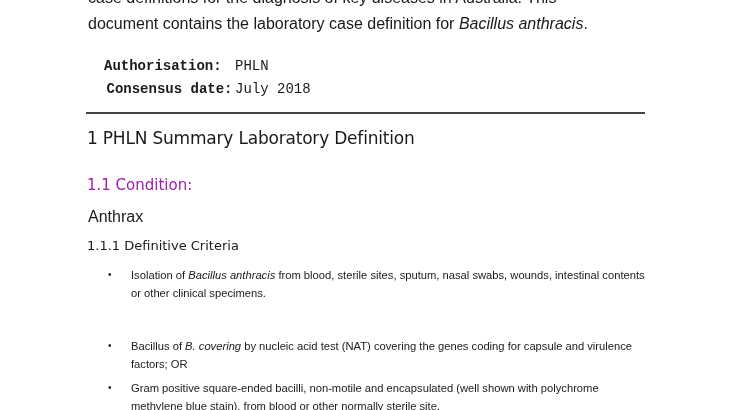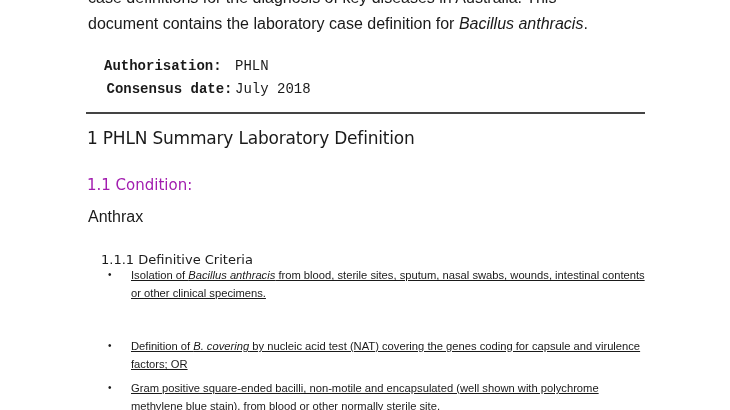--- a/index.html
+++ b/index.html
@@ -75,21 +75,21 @@
       color: #a21caf;
       margin: 0;
     }
     .h3 {
       position: absolute;
       left: 87px;
       font-family: "DejaVu Sans", sans-serif;
       font-size: 13px;
       font-weight: normal;
       color: #1a1a1a;
-      margin: 14px;
+      margin: 0;
     }
     .h3-def { top: 238px; }
     .h3-sug { top: 309px; }
     .condition {
       position: absolute;
       left: 88px;
       top: 208px;
       font-family: "Liberation Sans", sans-serif;
       font-size: 16px;
       color: #1a1a1a;
@@ -102,21 +102,21 @@
       font-size: 11.2px;
       line-height: 18px;
       color: #1a1a1a;
       display: flex;
     }
     .bullet-dot {
       width: 23px;
       flex: 0 0 23px;
       font-size: 10px;
     }
-    .bullet-text { flex: 1; text-decoration: underline; }
+    .bullet-text { flex: 1; }
     .b1 { top: 266px; }
     .b2 { top: 337px; }
     .b3 { top: 379px; }
     em { font-style: italic; }
   </style>
 </head>
 <body>
 
 <div class="page">
 
@@ -142,20 +142,20 @@
   <div class="condition">Anthrax</div>
 
   <h3 class="h3 h3-def">1.1.1 Definitive Criteria</h3>
   <div class="bullet b1">
     <span class="bullet-dot">•</span>
     <span class="bullet-text"><span>Isolation of </span><em>Bacillus anthracis</em><span> from blood, sterile sites, sputum, nasal swabs, wounds, intestinal contents or other clinical specimens.</span></span>
   </div>
 
   <div class="bullet b2">
     <span class="bullet-dot">•</span>
-    <span class="bullet-text"><span>Definition of </span><em>B. covering</em><span> by nucleic acid test (NAT) covering the genes coding for capsule and virulence factors; OR</span></span>
+    <span class="bullet-text"><span>Bacillus of </span><em>B. covering</em><span> by nucleic acid test (NAT) covering the genes coding for capsule and virulence factors; OR</span></span>
   </div>
   <div class="bullet b3">
     <span class="bullet-dot">•</span>
     <span class="bullet-text"><span>Gram positive square-ended bacilli, non-motile and encapsulated (well shown with polychrome methylene blue stain), from blood or other normally sterile site.</span></span>
   </div>
 
 </div>
 
 </body></html>

